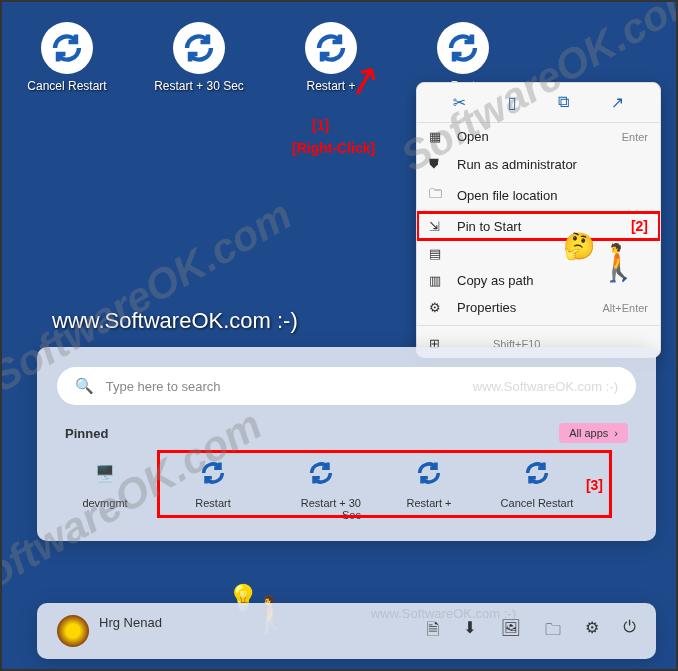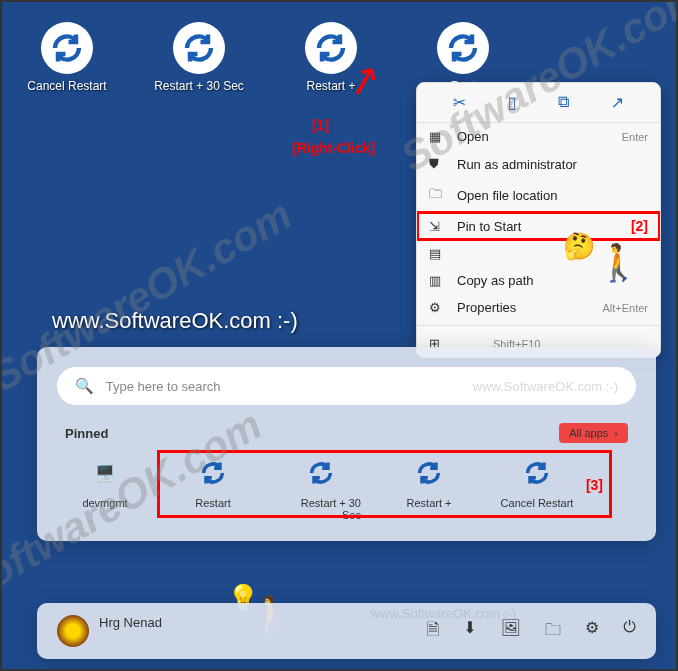--- a/index.html
+++ b/index.html
@@ -38,21 +38,21 @@
     .desktop-text { position: absolute; top: 306px; left: 50px; color: white; font-size: 22px; text-shadow: 1px 1px 3px rgba(0,0,0,0.8); }
     
     .start-panel { position: absolute; top: 345px; left: 35px; right: 20px; background: rgba(230,235,245,0.88); border-radius: 10px; padding: 20px; box-shadow: 0 4px 20px rgba(0,0,0,0.2); }
     .search-box { background: white; border-radius: 20px; padding: 10px 18px; display: flex; align-items: center; margin-bottom: 18px; }
     .search-box .sicon { color: #666; margin-right: 12px; font-size: 15px; }
     .search-box .splaceholder { color: #888; font-size: 13px; flex: 1; }
     .search-box .swm { color: rgba(128,128,128,0.3); font-size: 13px; }
     
     .pinned-header { display: flex; justify-content: space-between; align-items: center; margin-bottom: 12px; padding: 0 8px; }
     .pinned-header .ph-label { font-size: 13px; font-weight: 600; color: #333; text-align: center; }
-    .allapps-btn { background: #ef4444; border-radius: 4px; padding: 4px 10px; font-size: 11px; display: flex; align-items: center; gap: 6px; color: #333; cursor: pointer; }
+    .allapps-btn { background: #f9a8d4; border-radius: 4px; padding: 4px 10px; font-size: 11px; display: flex; align-items: center; gap: 6px; color: #333; cursor: pointer; }
     
     .pinned-grid { display: flex; gap: 28px; padding: 0 8px; }
     .pinned-item { display: flex; flex-direction: column; align-items: center; width: 80px; cursor: pointer; }
     .pinned-item .pi-icon { width: 36px; height: 36px; display: flex; align-items: center; justify-content: center; margin-bottom: 6px; }
     .pinned-item .pi-label { font-size: 11px; text-align: right; color: #333; }
     .pinned-highlight { position: absolute; border: 3px solid red; top: 103px; left: 120px; width: 455px; height: 68px; pointer-events: none; }
     .annotation-3 { position: absolute; top: 130px; right: 53px; color: red; font-weight: bold; font-size: 14px; }
     
     .swm2 { position: absolute; top: 3px; right: 140px; color: rgba(128,128,128,0.25); font-size: 13px; }
     .bottom-bar { position: absolute; bottom: 10px; left: 35px; right: 20px; background: rgba(230,235,245,0.88); border-radius: 10px; padding: 12px 20px; display: flex; align-items: center; box-shadow: 0 4px 20px rgba(0,0,0,0.2); }

